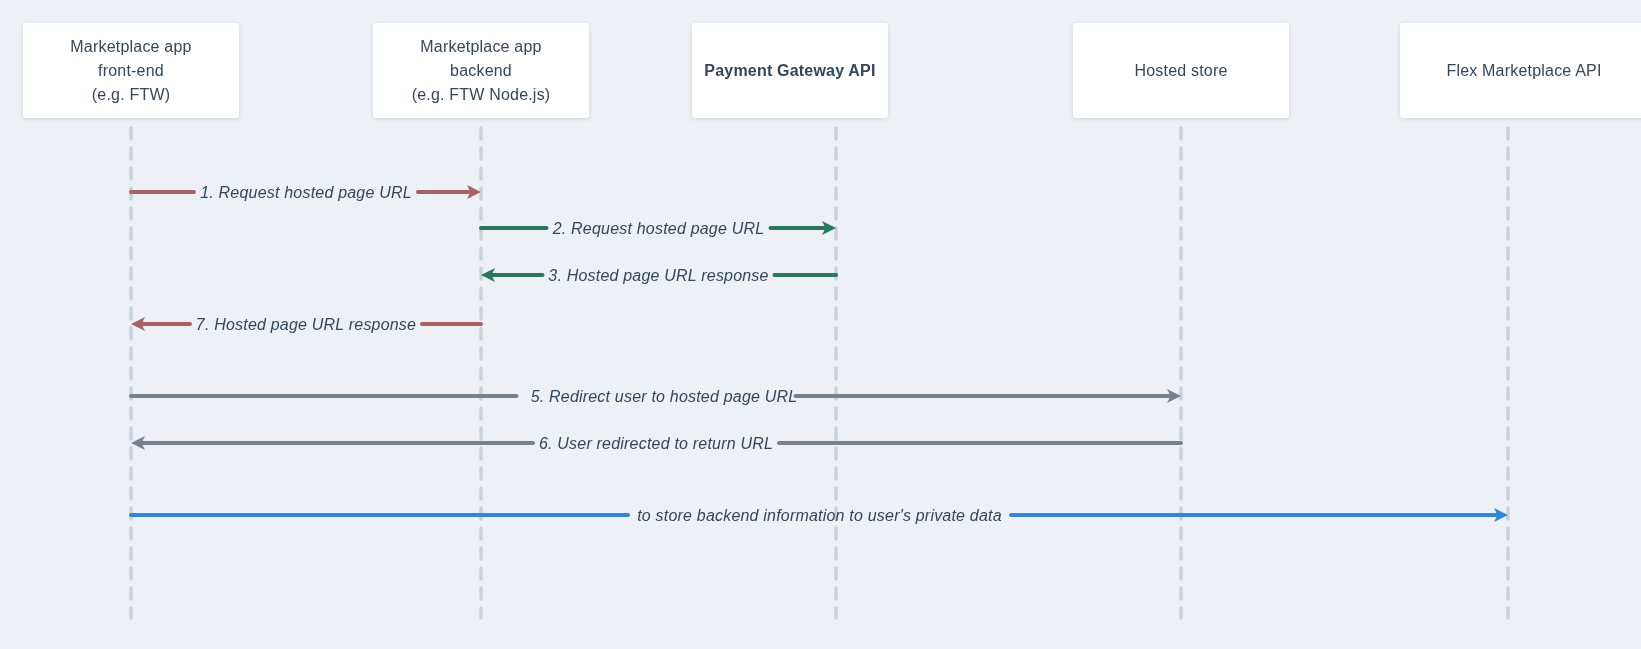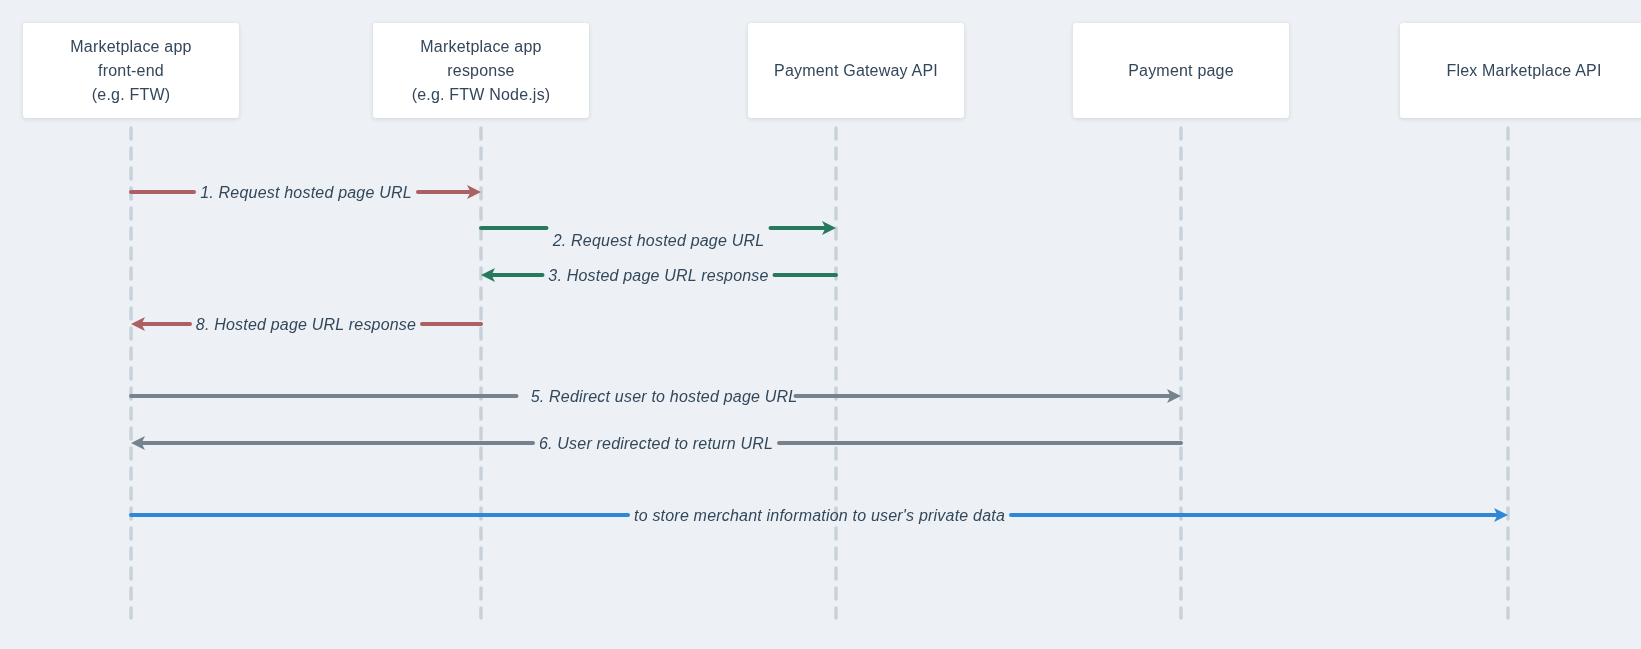--- a/index.html
+++ b/index.html
@@ -87,53 +87,53 @@
       <line x1="779" y1="443" x2="1181" y2="443" stroke="#76828e" stroke-width="4" stroke-linecap="round"></line>
       <polygon points="131,443 145,436 141.5,443 145,450" fill="#76828e"></polygon>
       <line x1="131" y1="515" x2="628" y2="515" stroke="#2f87d7" stroke-width="4" stroke-linecap="round"></line>
       <line x1="1011" y1="515" x2="1497" y2="515" stroke="#2f87d7" stroke-width="4" stroke-linecap="round"></line>
       <polygon points="1508,515 1494,508 1497.5,515 1494,522" fill="#2f87d7"></polygon>
     </svg>
   <div id="labels-layer">
       <div class="msg-label" style="left: 306px; top: 192px;">
         <div class="msg-label-line">1. Request hosted page URL</div>
       </div>
-      <div class="msg-label" style="left: 658.5px; top: 240px;">
+      <div class="msg-label" style="left: 658.5px; top: 228px;">
         <div class="msg-label-line">2. Request hosted page URL</div>
       </div>
       <div class="msg-label" style="left: 658.5px; top: 275px;">
         <div class="msg-label-line">3. Hosted page URL response</div>
       </div>
       <div class="msg-label" style="left: 306px; top: 324px;">
-        <div class="msg-label-line">8. Hosted page URL response</div>
+        <div class="msg-label-line">7. Hosted page URL response</div>
       </div>
       <div class="msg-label" style="left: 656px; top: 396px; margin-left: 8px;">
         <div class="msg-label-line">5. Redirect user to hosted page URL</div>
       </div>
       <div class="msg-label" style="left: 656px; top: 443px; text-align: center;">
         <div class="msg-label-line">6. User redirected to return URL</div>
       </div>
       <div class="msg-label" style="left: 819.5px; top: 515px;">
-        <div class="msg-label-line">to store merchant information to user's private data</div>
+        <div class="msg-label-line">to store backend information to user's private data</div>
       </div>
     </div>
   <div id="actors-layer">
       <div class="actor-box" style="left: 23px; top: 23px; width: 216px; height: 95px;">
         <div class="actor-line">Marketplace app</div>
         <div class="actor-line">front-end</div>
         <div class="actor-line">(e.g. FTW)</div>
       </div>
       <div class="actor-box" style="left: 373px; top: 23px; width: 216px; height: 95px;">
         <div class="actor-line">Marketplace app</div>
-        <div class="actor-line">response</div>
+        <div class="actor-line">backend</div>
         <div class="actor-line">(e.g. FTW Node.js)</div>
       </div>
-      <div class="actor-box" style="left: 748px; top: 23px; width: 216px; height: 95px;">
+      <div class="actor-box" style="left: 692px; top: 23px; width: 196px; height: 95px; font-weight: bold;">
         <div class="actor-line">Payment Gateway API</div>
       </div>
       <div class="actor-box" style="left: 1073px; top: 23px; width: 216px; height: 95px;">
-        <div class="actor-line">Payment page</div>
+        <div class="actor-line">Hosted store</div>
       </div>
       <div class="actor-box" style="left: 1400px; top: 23px; width: 248px; height: 95px;">
         <div class="actor-line">Flex Marketplace API</div>
       </div>
     </div>
 </div>
 
 </body></html>

